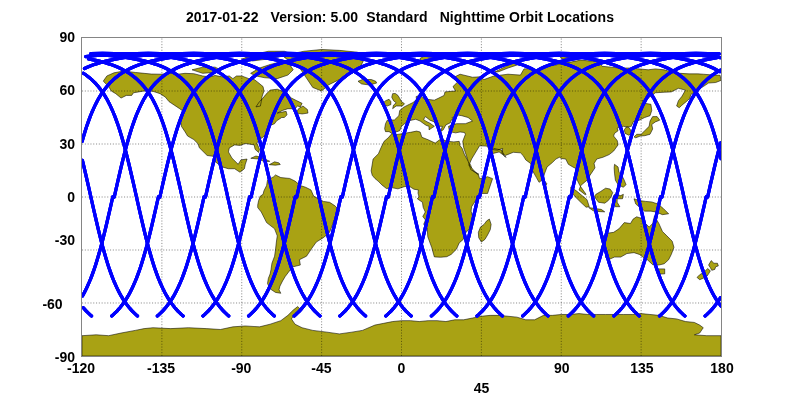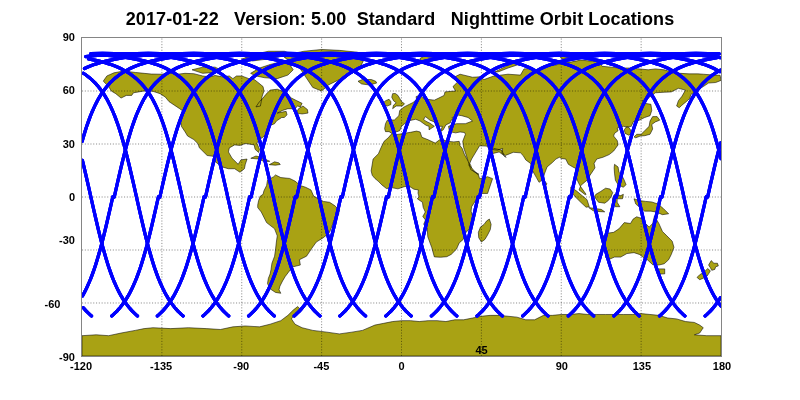--- a/index.html
+++ b/index.html
@@ -8,38 +8,38 @@
     background:#ffffff;
     font-family:"Liberation Sans",sans-serif;
     overflow:hidden;
     position:relative;
   }
   #figure{position:absolute;inset:0;}
   #title{
     position:absolute;
     left:0;right:0;top:9px;
     text-align:center;
-    font-size:18px;
+    font-size:14px;
     font-weight:bold;
     color:#000;
     letter-spacing:0.1px;
     white-space:pre;
   }
   #plot-area{
     position:absolute;
     left:81px;top:37px;
     width:641px;height:320px;
     background:#ffffff;
     box-sizing:border-box;
     border:1.5px solid #858585;
   }
   #map-svg{position:absolute;left:0;top:0;width:100%;height:100%;display:block;}
   .tick-label{
     position:absolute;
-    font-size:11px;
+    font-size:14px;
     font-weight:bold;
     color:#000;
     white-space:nowrap;
   }
   .ytick{text-align:right;transform:translateY(-50%);}
   .xtick{transform:translateX(-50%);}
 </style>
 </head>
 <body>
 
@@ -226,19 +226,19 @@
       <div class="tick-label ytick" style="left: 30px; width: 45px; top: 240px;">-30</div>
       <div class="tick-label ytick" style="left: 30px; width: 45px; top: 303.667px; text-align: center;">-60</div>
       <div class="tick-label ytick" style="left: 30px; width: 45px; top: 357px;">-90</div>
     </div>
   <div id="xtick-layer">
       <div class="tick-label xtick" style="left: 81px; top: 360px;">-120</div>
       <div class="tick-label xtick" style="left: 161.125px; top: 360px;">-135</div>
       <div class="tick-label xtick" style="left: 241.25px; top: 360px;">-90</div>
       <div class="tick-label xtick" style="left: 321.375px; top: 360px;">-45</div>
       <div class="tick-label xtick" style="left: 401.5px; top: 360px;">0</div>
-      <div class="tick-label xtick" style="left: 481.625px; top: 344px;">45</div>
+      <div class="tick-label xtick" style="left: 481.625px; top: 380px;">45</div>
       <div class="tick-label xtick" style="left: 561.75px; top: 360px;">90</div>
       <div class="tick-label xtick" style="left: 641.875px; top: 360px;">135</div>
       <div class="tick-label xtick" style="left: 722px; top: 360px;">180</div>
     </div>
 
 </div>
 
 </body></html>

